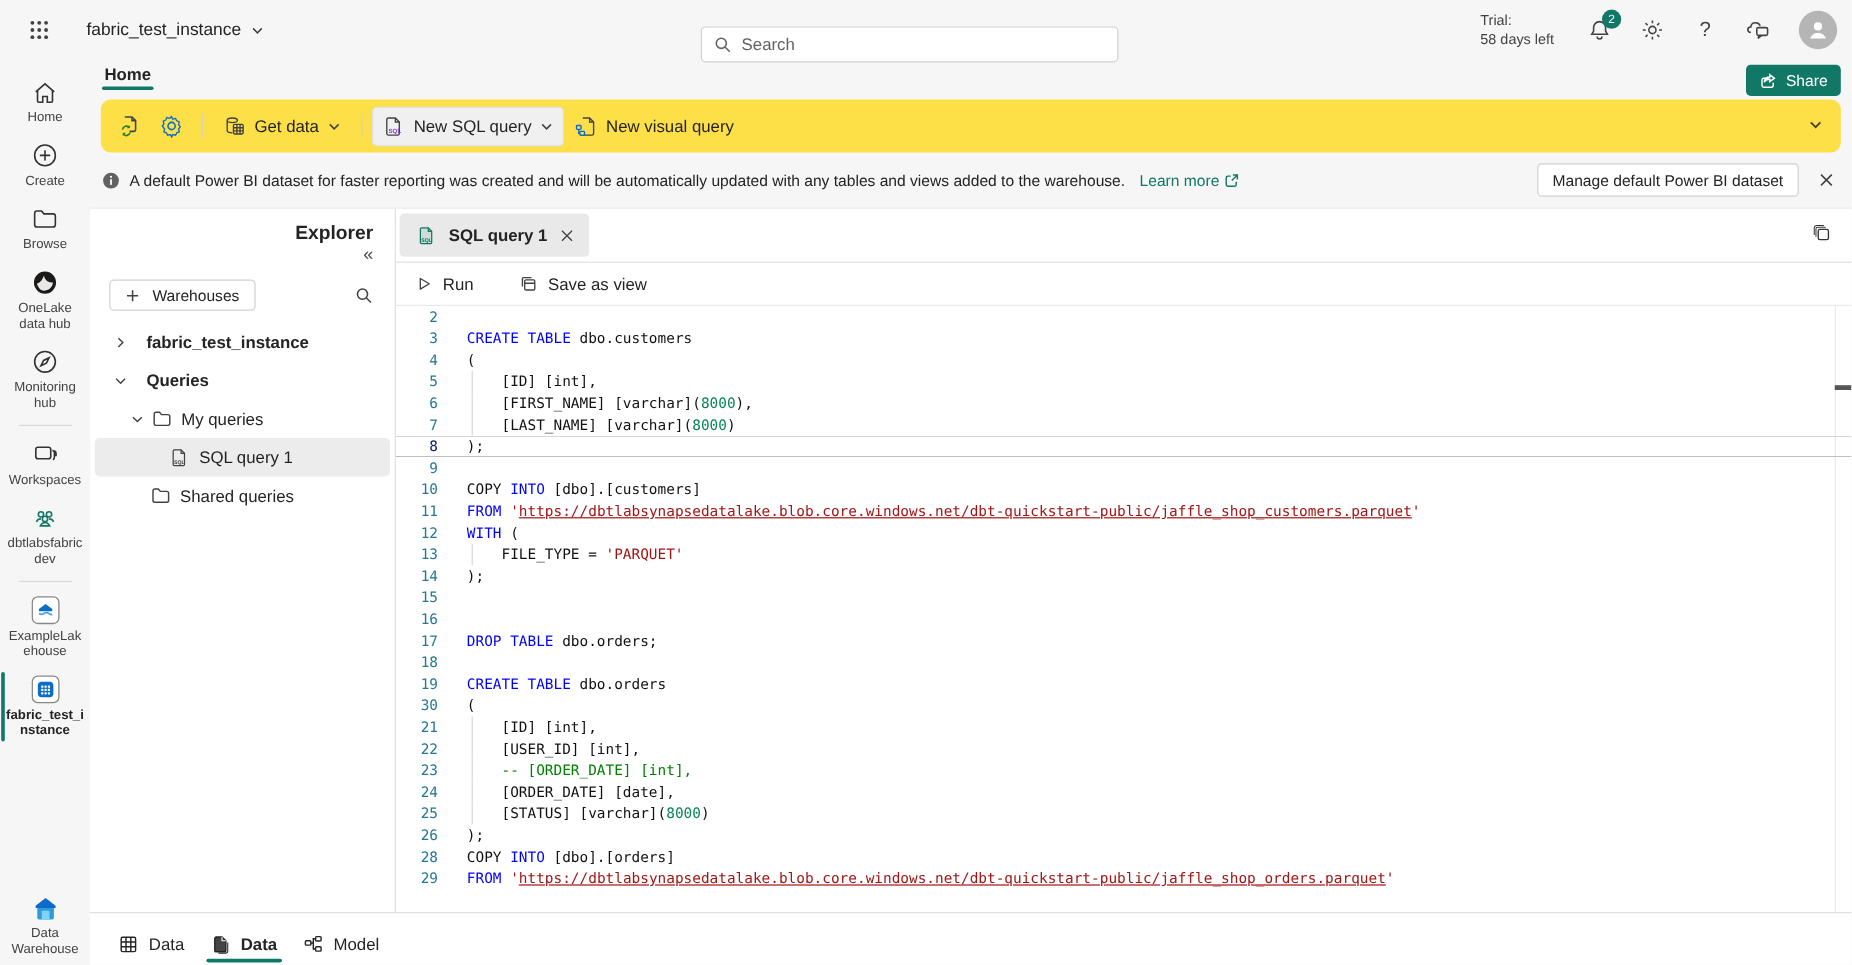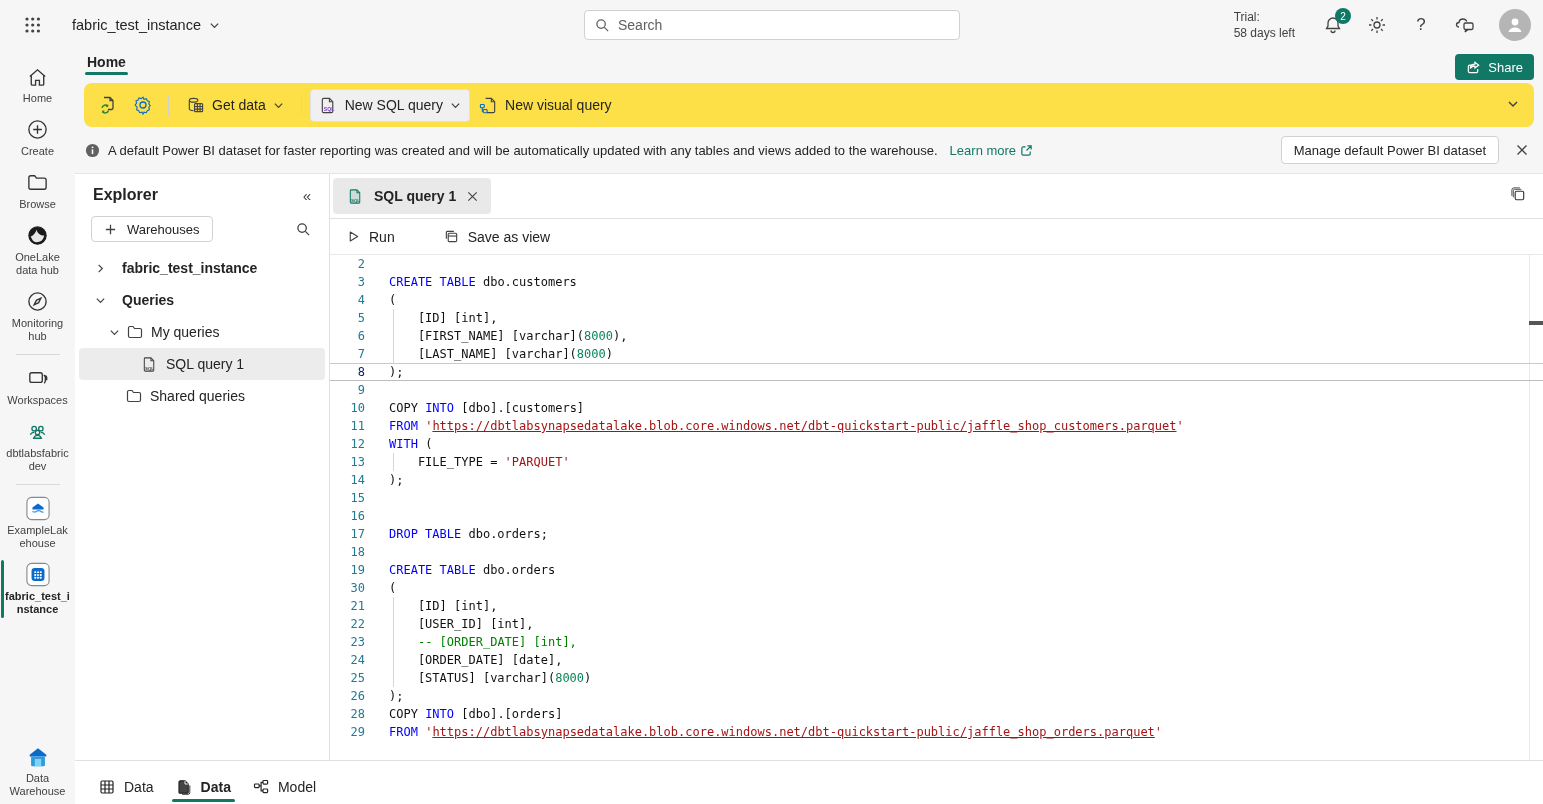--- a/index.html
+++ b/index.html
@@ -4,21 +4,21 @@
 <style>
   * { margin:0; padding:0; box-sizing:border-box; }
   html,body { width:1543px; height:804px; overflow:hidden; }
   body { font-family:"Liberation Sans",sans-serif; background:#f6f6f6; color:#242424; position:relative; font-size:14px; }
   svg { display:block; }
 
   
   .topbar { position:absolute; left:0; top:0; width:1543px; height:50px; background:#f6f6f6; display:flex; align-items:center; }
   .waffle { margin-left:24px; width:20px; height:20px; cursor:pointer; }
   .ws-title { margin-left:28px; display:flex; align-items:center; gap:8px; font-size:14.5px; color:#242424; cursor:pointer; }
-  .searchbox { position:absolute; left:584px; top:10px; width:376px; height:30px; background:#fff; border:1px solid #d1d1d1; border-radius:4px; display:flex; align-items:center; padding:0 10px; gap:8px; color:#616161; }
+  .searchbox { position:absolute; left:584px; top:22px; width:348px; height:30px; background:#fff; border:1px solid #d1d1d1; border-radius:4px; display:flex; align-items:center; padding:0 10px; gap:8px; color:#616161; }
   .top-right { position:absolute; right:0; top:0; height:50px; display:flex; align-items:center; gap:24px; padding-right:12px; }
   .trial { font-size:12px; color:#424242; line-height:1.35; text-align:left; margin-right:4px; }
   .tb-ic { width:20px; height:20px; color:#424242; position:relative; cursor:pointer; }
   .badge { position:absolute; top:-7px; right:-8px; min-width:16px; height:16px; border-radius:8px; background:var(--accent); color:#fff; font-size:10px; display:flex; align-items:center; justify-content:center; padding:0 3px; }
   .avatar { width:32px; height:32px; border-radius:50%; background:#b5b5b5; display:flex; align-items:center; justify-content:center; cursor:pointer; }
 
   
   .rail { position:absolute; left:0; top:50px; width:75px; bottom:0; background:#f6f6f6; display:flex; flex-direction:column; align-items:center; padding-top:8px; overflow:hidden; }
   .rail-item { position:relative; width:75px; padding:7px 4px 6px; display:flex; flex-direction:column; align-items:center; gap:3px; cursor:pointer; }
   .rail-item .lbl { font-size:11px; color:#424242; text-align:center; line-height:1.18; overflow-wrap:anywhere; word-break:break-word; max-width:66px; }
@@ -44,40 +44,40 @@
 
   
   .banner { height:46px; display:flex; align-items:center; padding:0 16px 0 10px; gap:8px; font-size:13px; color:#242424; position:relative; }
   .banner .link { color:var(--accent); cursor:pointer; display:inline-flex; align-items:center; gap:4px; margin-left:4px; }
   .manage-btn { position:absolute; right:44px; height:28px; background:#fff; border:1px solid #d1d1d1; border-radius:4px; font-size:13px; padding:0 12px; cursor:pointer; font-family:inherit; color:#242424; }
   .banner-x { position:absolute; right:10px; width:22px; height:22px; display:flex; align-items:center; justify-content:center; cursor:pointer; color:#424242; }
 
   
   .content { flex:1; display:flex; background:#fff; border-top:1px solid #e5e5e5; min-height:0; }
   .explorer { width:255px; border-right:1px solid #e0e0e0; background:#fff; padding-top:8px; position:relative; }
-  .exp-head { display:flex; align-items:flex-end; justify-content:space-between; padding:4px 18px 10px; }
+  .exp-head { display:flex; align-items:flex-end; justify-content:space-between; padding:4px 18px 10px;flex-direction:column; }
   .exp-title { font-size:16px; font-weight:bold; }
   .exp-collapse { cursor:pointer; color:#424242; font-size:15px; }
   .exp-actions { display:flex; align-items:center; justify-content:space-between; padding:2px 18px 10px 16px; }
   .wh-btn { display:flex; align-items:center; gap:10px; border:1px solid #d1d1d1; background:#fff; border-radius:4px; height:26px; padding:0 12px; font-size:13px; cursor:pointer; font-family:inherit; color:#242424; }
   .tree { font-size:14px; }
   .trow { height:32px; display:flex; align-items:center; cursor:pointer; position:relative; margin:0 4px; border-radius:4px; }
   .trow.sel { background:#ececec; }
   .trow .chev { width:12px; color:#424242; display:flex; }
   .trow .sp { display:inline-block; height:1px; }
   .trow .ticon { margin-right:8px; display:flex; color:#424242; }
   .bold { font-weight:bold; }
 
   
   .qpanel { flex:1; display:flex; flex-direction:column; min-width:0; background:#fff; }
   .tabstrip { height:45px; border-bottom:1px solid #e0e0e0; display:flex; align-items:center; padding:0 16px 0 3px; position:relative; }
   .qtab { height:36px; background:#e9e9e9; border-radius:4px; display:flex; align-items:center; gap:10px; padding:0 12px 0 14px; font-weight:bold; font-size:14px; cursor:pointer; }
   .qtab .x { color:#424242; cursor:pointer; display:flex; }
   .strip-copy { position:absolute; right:16px; top:12px; cursor:pointer; color:#333; }
-  .runrow { height:36px; border-bottom:1px solid #e8e8e8; display:flex; align-items:center; gap:49px; padding-left:17px; }
+  .runrow { height:36px; border-bottom:1px solid #e8e8e8; display:flex; align-items:center; gap:38px; padding-left:17px; }
   .rbtn { display:flex; align-items:center; gap:9px; font-size:14px; color:#242424; cursor:pointer; background:none; border:none; font-family:inherit; }
 
   
   .editor { flex:1; position:relative; overflow:hidden; font-family:"DejaVu Sans Mono",monospace; font-size:12px; background:#fff; }
   .code-line { height:18px; line-height:18px; display:flex; white-space:pre; position:relative; }
   .code-line .ln { width:35px; text-align:right; color:var(--line-number); flex:none; user-select:none; }
   .code-line.cur .ln { color:#0b216f; }
   .code-line .code { padding-left:24px; position:relative; }
   .code-line.cur { box-shadow:inset 0 1px 0 #c9c9c9, inset 0 -1px 0 #bdbdbd; }
   .code-line.guide::after { content:""; position:absolute; left:63px; top:0; bottom:0; width:1px; background:#d6d6d6; }

